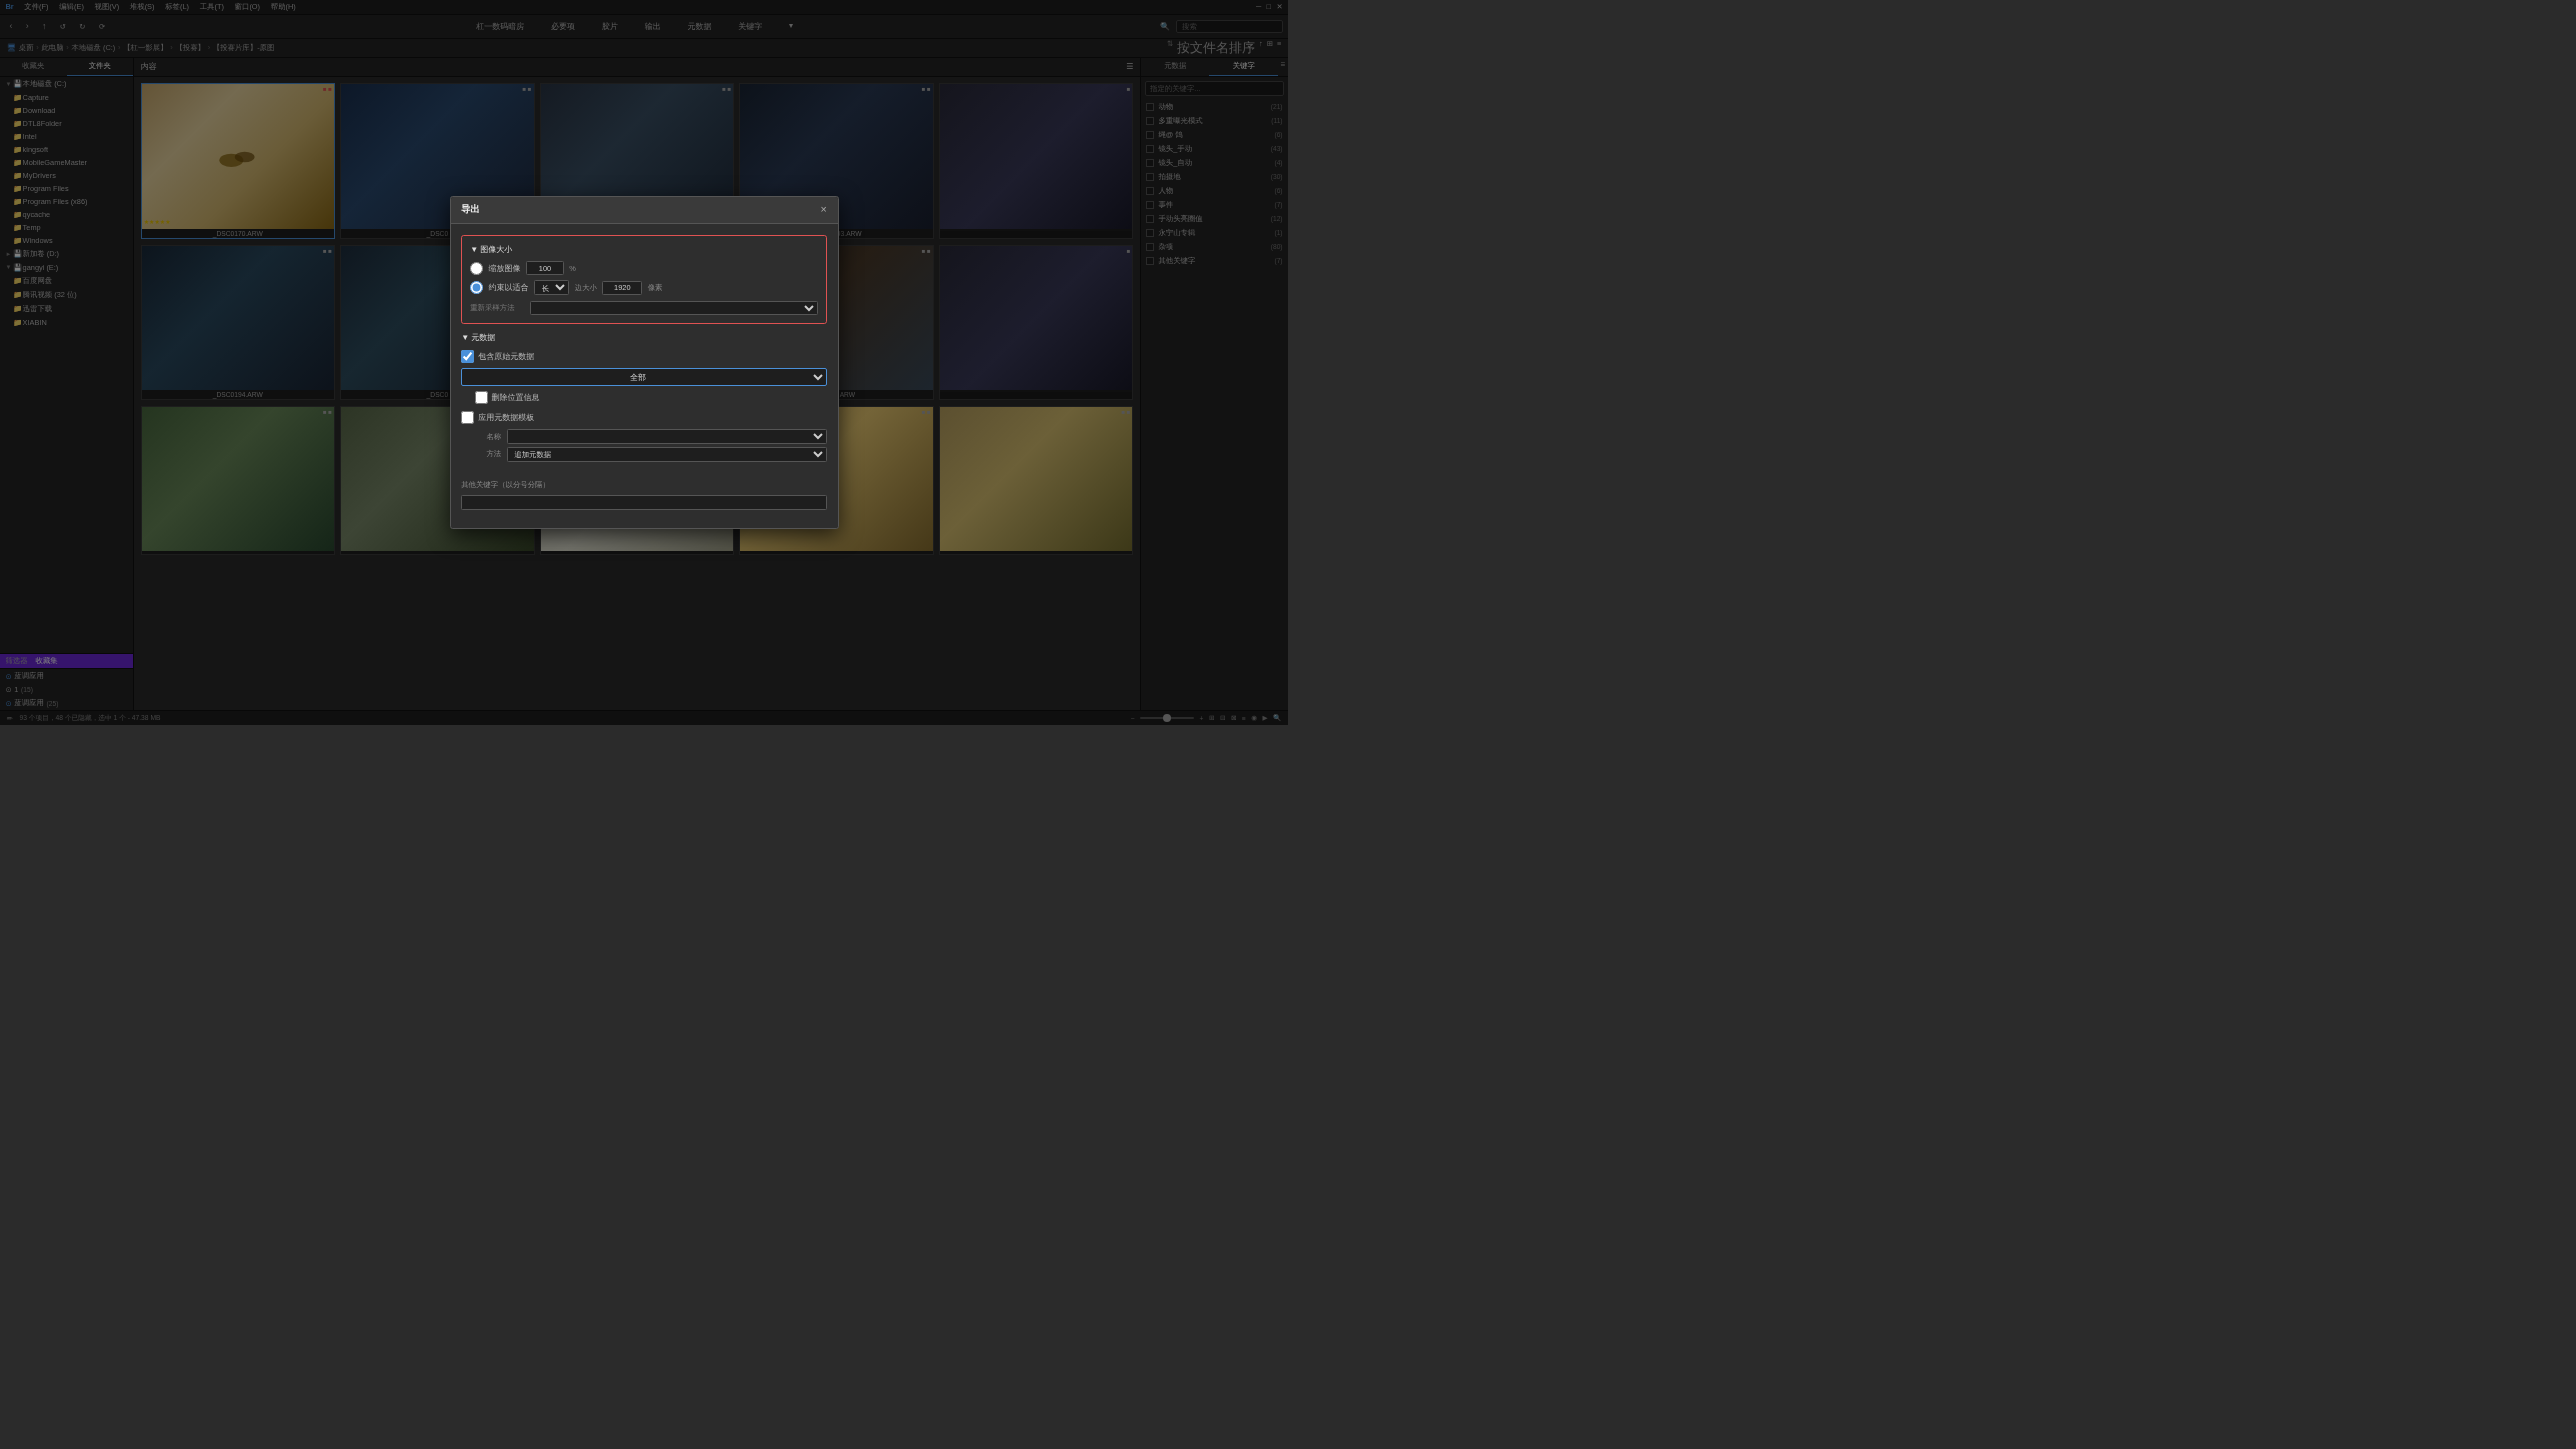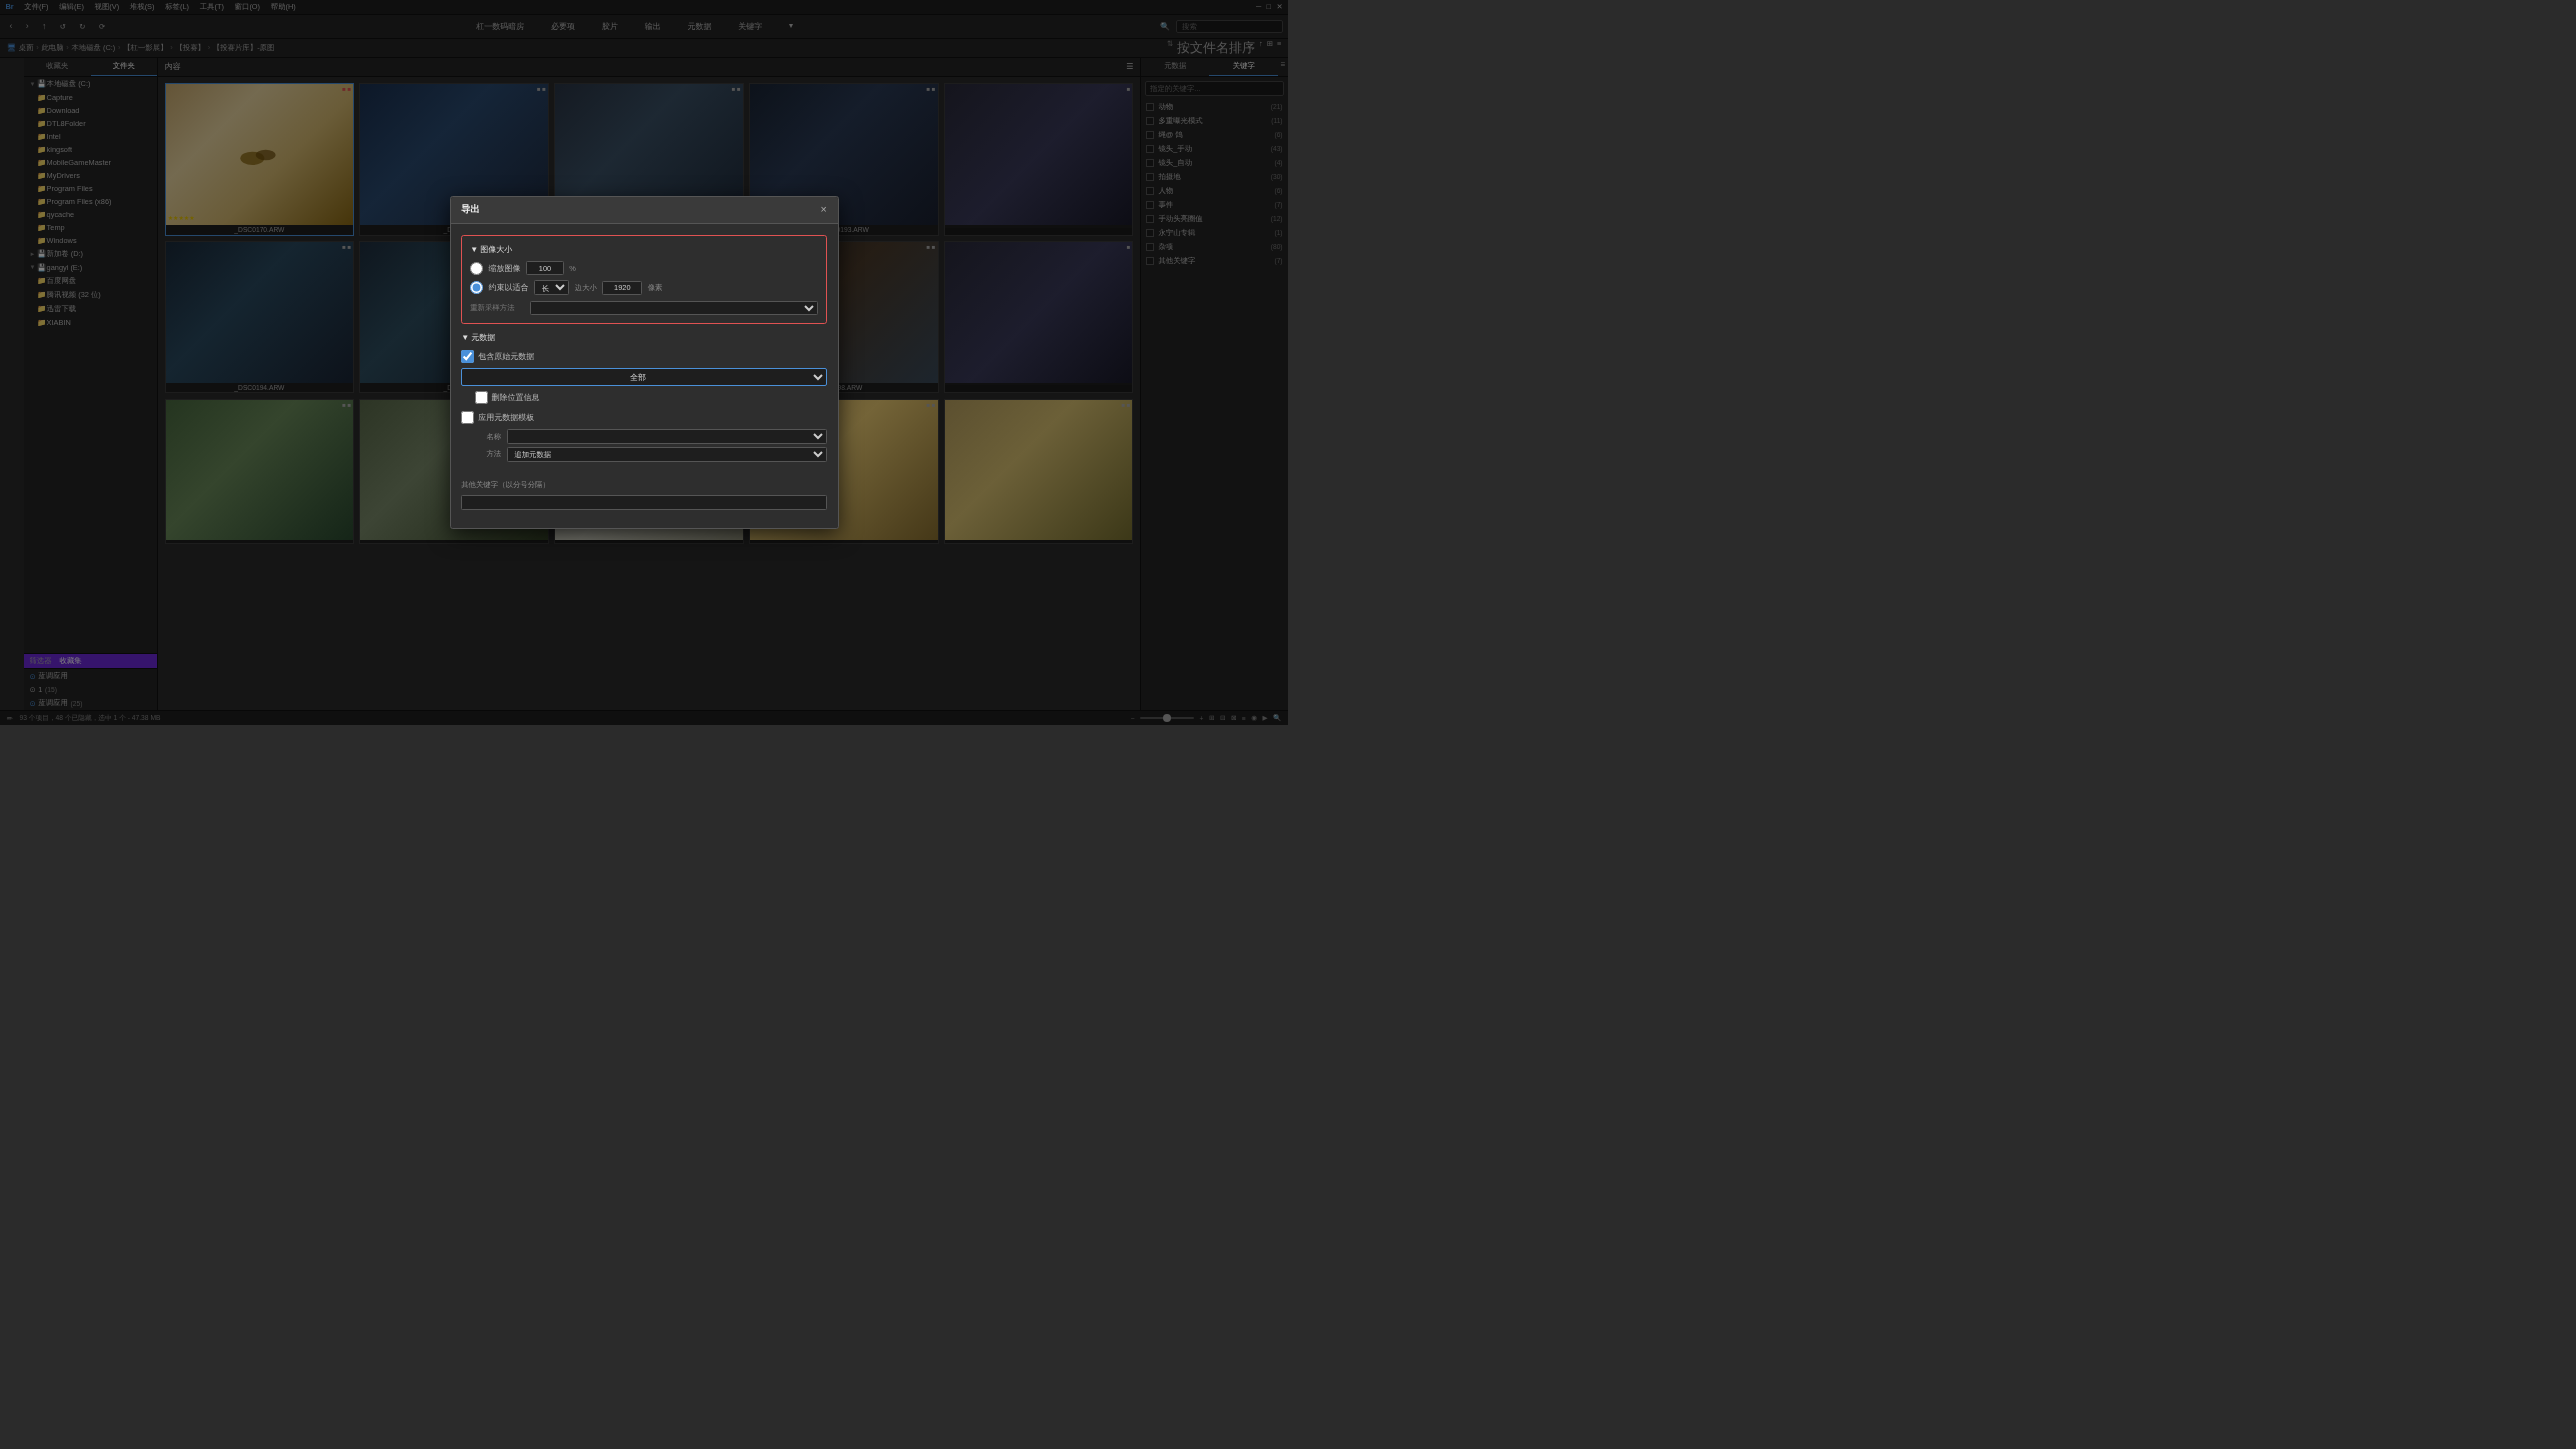--- a/index.html
+++ b/index.html
@@ -83,21 +83,20 @@
       font-size: 7.4px;
       color: #aaa;
     }
     .breadcrumb-bar span { cursor: pointer; }
     .breadcrumb-sep { color: #666; }
 
     
     .main-layout {
       display: flex;
       height: calc(725px - 14.8px - 24px - 19px - 14.8px);
-      padding-left: 24px;
     }
 
     
     .left-panel {
       width: 134px;
       background: #252525;
       border-right: 0.7px solid #111;
       display: flex;
       flex-direction: column;
       overflow: hidden;

